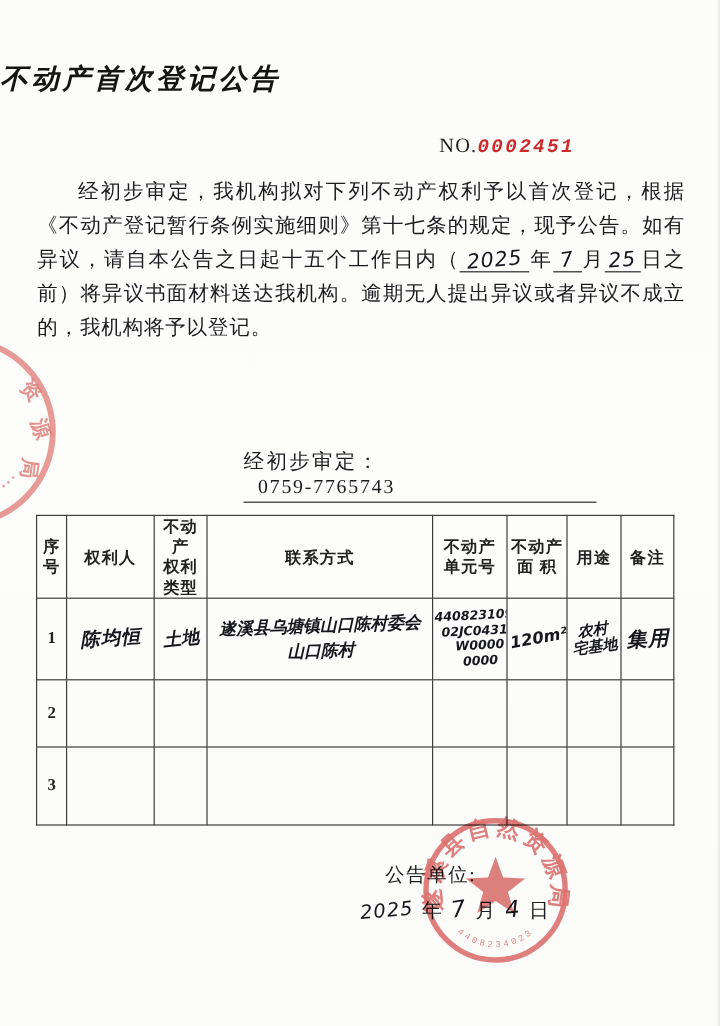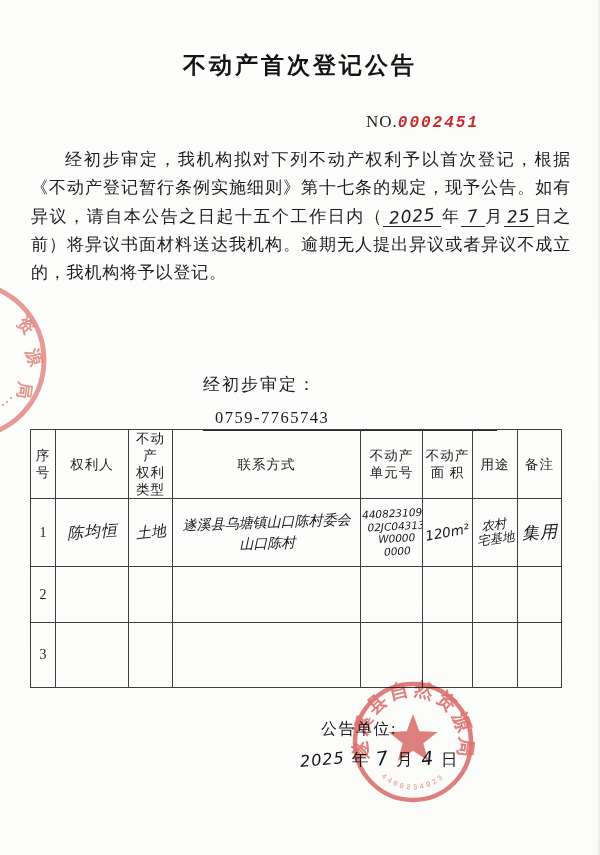--- a/index.html
+++ b/index.html
@@ -1,40 +1,40 @@
 <!DOCTYPE html>
 <html><head>
 <meta charset="utf-8">
 <style>
   html,body{margin:0;padding:0;}
   body{width:600px;height:855px;background:#e9e9e7;font-family:"Liberation Serif", serif;}
   .page{position:relative;width:600px;height:855px;background:linear-gradient(180deg,#fcfcfa 0%,#fdfdfc 50%,#fbfbf9 100%);overflow:hidden;color:#1e1e22;}
   .edge-shadow{position:absolute;right:0;top:0;width:3px;height:100%;background:linear-gradient(90deg,rgba(0,0,0,0),rgba(0,0,0,0.08));}
 
-  .doc-title{position:absolute;top:50px;left:0;width:100%;text-align:center;font-family:"Liberation Sans", sans-serif;font-weight:700;font-size:23px;letter-spacing:3px;color:#141414;}
+  .doc-title{position:absolute;top:50px;left:0;width:100%;text-align:left;font-family:"Liberation Sans", sans-serif;font-weight:700;font-size:23px;letter-spacing:3px;color:#141414;font-style:italic;}
   .no-line{position:absolute;top:112px;left:366px;font-size:17px;letter-spacing:1px;color:#222;}
   .no-line .no-digits{color:#cc2b2b;font-weight:700;letter-spacing:2px;font-family:"Liberation Mono", monospace;font-size:16px;font-style:italic;}
 
   .para{position:absolute;top:146px;left:31px;width:540px;font-size:17px;line-height:28.3px;text-align:justify;text-indent:2em;letter-spacing:0.8px;color:#1c1c20;}
   .blank{display:inline-block;border-bottom:1.2px solid #2a2a2a;text-align:center;text-indent:0;line-height:18px;vertical-align:baseline;}
   .blank.year{min-width:58px;}
   .blank.month{min-width:24px;}
   .blank.day{min-width:30px;}
 
   .hand{font-family:"DejaVu Sans", sans-serif;font-style:italic;color:#16161e;display:inline-block;}
   .hand.r1{transform:rotate(-5deg);}
   .hand.r2{transform:rotate(-8deg);}
 
   .addr-line{position:absolute;top:328px;left:106px;font-size:17px;letter-spacing:1px;color:#1c1c20;}
   .addr-line .u-val{display:inline-block;border-bottom:1.2px solid #2a2a2a;width:268px;padding:0 0 2px 10px;letter-spacing:2px;}
   .contact-line{position:absolute;top:373px;left:203px;font-size:17px;letter-spacing:2px;color:#1c1c20;}
-  .contact-line .u-val{display:inline-block;border-bottom:1.2px solid #2a2a2a;width:282px;padding:0 0 2px 12px;letter-spacing:1.5px;font-size:16.5px;margin-top:12px;}
+  .contact-line .u-val{display:inline-block;border-bottom:1.2px solid #2a2a2a;width:282px;padding:0 0 2px 12px;letter-spacing:1.5px;font-size:16.5px;}
 
   table.reg{position:absolute;top:429px;left:30px;border-collapse:collapse;table-layout:fixed;width:531px;}
-  table.reg th, table.reg td{border:1px solid #3e3e3e;padding:0 2px;text-align:center;vertical-align:middle;font-weight:normal;overflow:hidden;}
+  table.reg th, table.reg td{border:1px solid #3e3e3e;padding:0 2px;text-align:center;vertical-align:middle;font-weight:bold;overflow:hidden;}
   table.reg th{font-size:13.5px;letter-spacing:1px;color:#222;line-height:17px;}
   table.reg td{font-size:14px;color:#222;}
   .preline{white-space:pre-line;}
   tr.hdr{height:51px;}
   tr.row1{height:68px;}
   tr.row2{height:56px;}
   tr.row3{height:65px;}
   td.loc{text-align:left;padding-left:6px;}
   td.loc .hand{font-size:14px;line-height:21px;transform:rotate(-2deg);}
   td.unit{text-align:left;padding-left:3px;}

